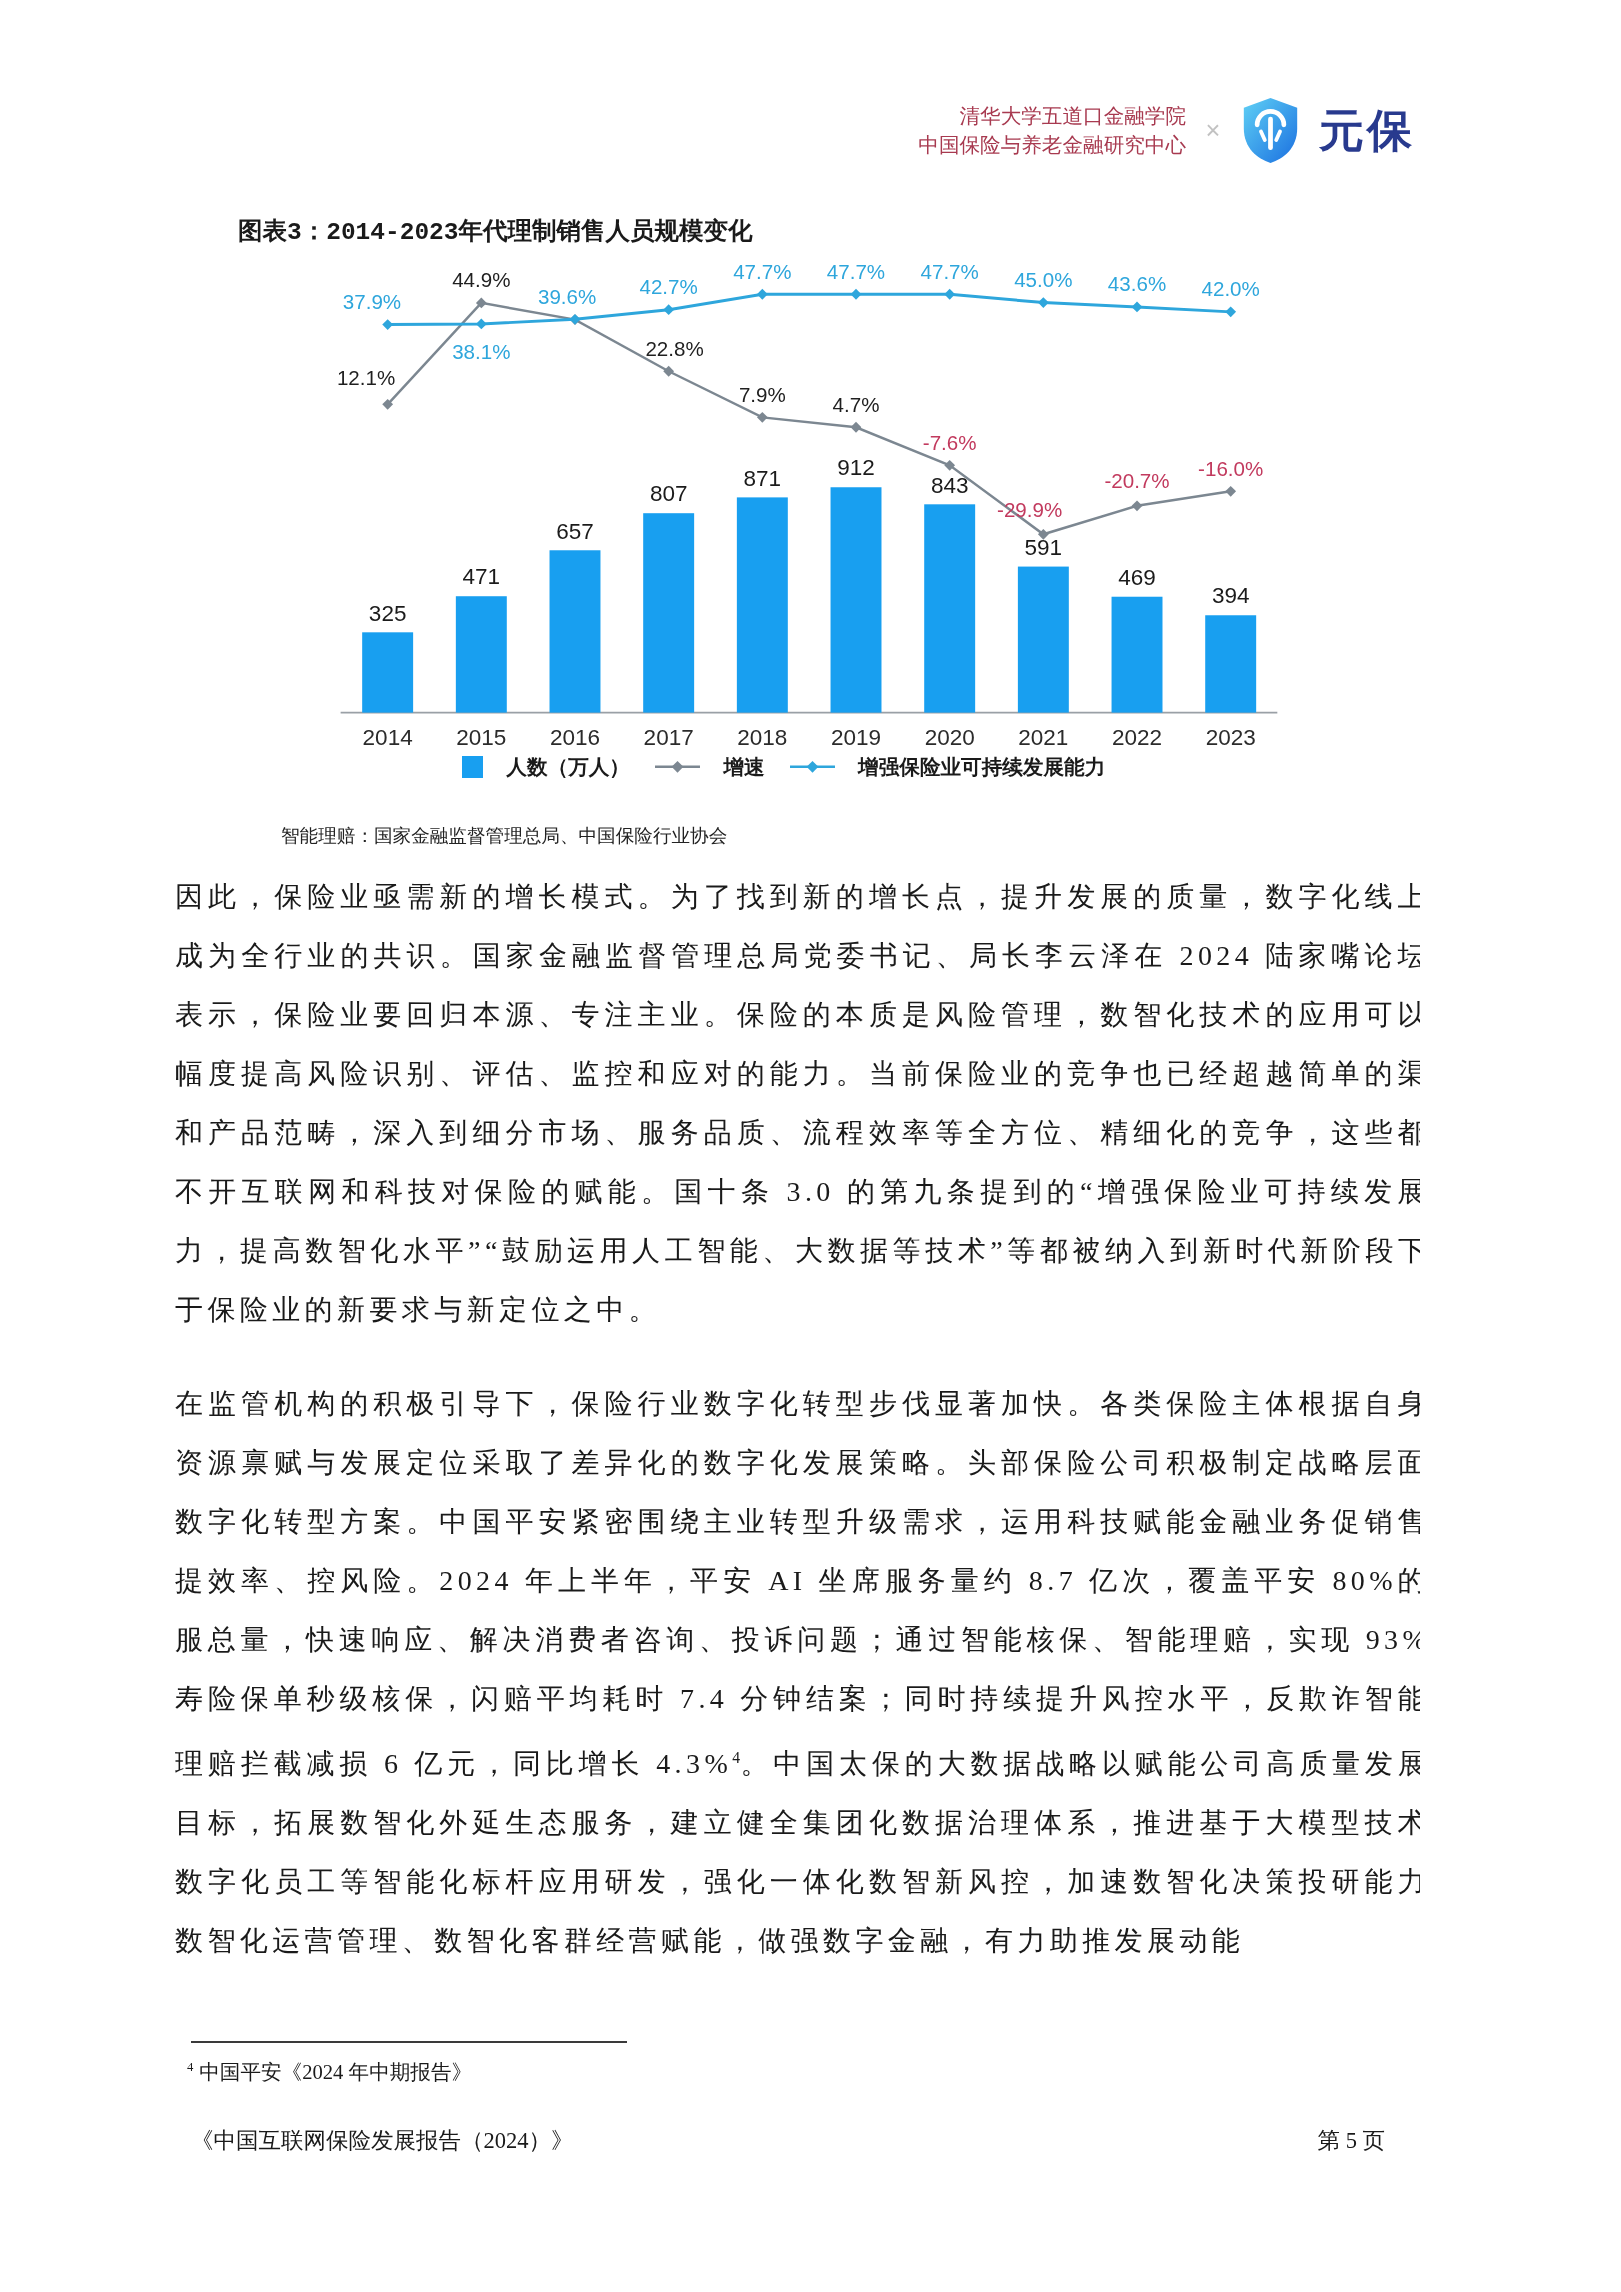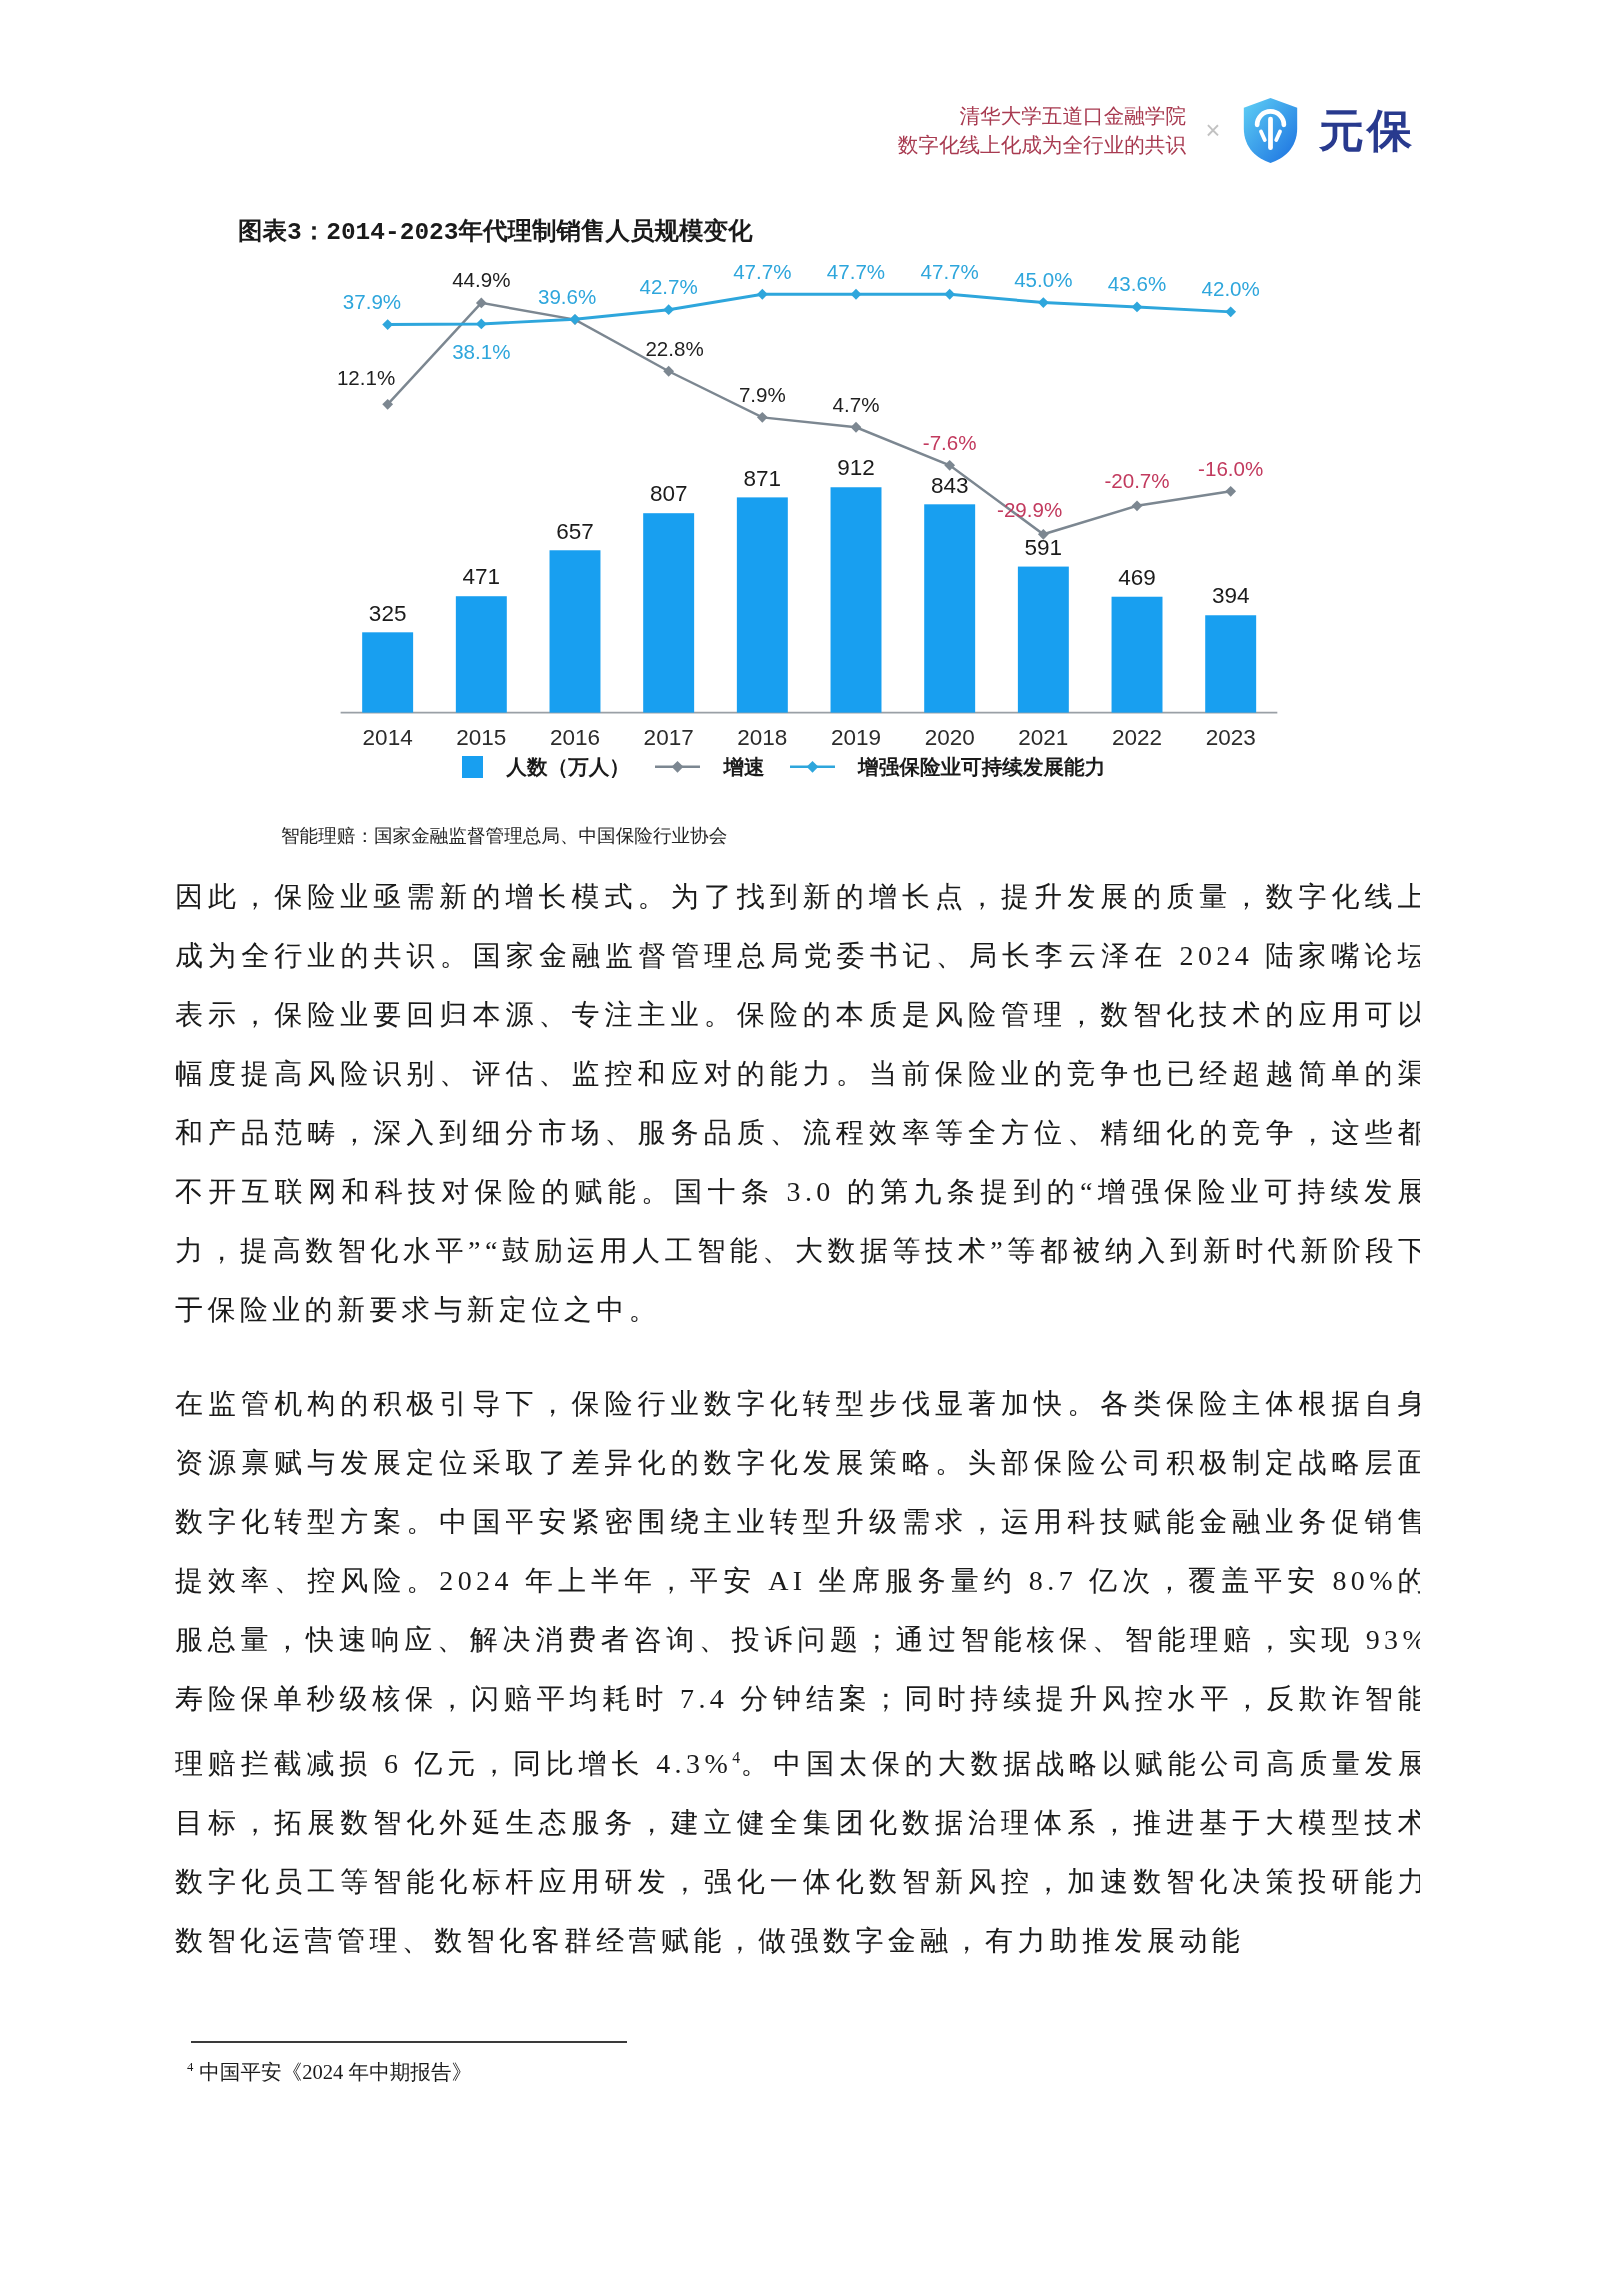--- a/index.html
+++ b/index.html
@@ -39,21 +39,21 @@
            justify-content:space-between;font-size:22.5px;}
 </style>
 </head>
 <body>
 
 <div class="page">
 
   <div class="hdr">
     <div class="hdr-org">
       <div>清华大学五道口金融学院</div>
-      <div>数字化线上化成为全行业的共识</div>
+      <div>中国保险与养老金融研究中心</div>
     </div>
     <div class="hdr-x">×</div>
     <div class="hdr-logo">
       <svg width="61" height="69" viewBox="0 0 64 72">
         <defs>
           <linearGradient id="shg" x1="0" y1="0" x2="1" y2="1">
             <stop offset="0" stop-color="#5fd0f5"></stop>
               <stop offset="1" stop-color="#1a6fe0"></stop>
           </linearGradient>
         </defs>
@@ -165,14 +165,18 @@
   </div>
 
   <div class="chart-source">智能理赔：国家金融监督管理总局、中国保险行业协会</div>
 
   <p class="body-p p1">因此，保险业亟需新的增长模式。为了找到新的增长点，提升发展的质量，数字化线上化成为全行业的共识。国家金融监督管理总局党委书记、局长李云泽在 2024 陆家嘴论坛上表示，保险业要回归本源、专注主业。保险的本质是风险管理，数智化技术的应用可以大幅度提高风险识别、评估、监控和应对的能力。当前保险业的竞争也已经超越简单的渠道和产品范畴，深入到细分市场、服务品质、流程效率等全方位、精细化的竞争，这些都离不开互联网和科技对保险的赋能。国十条 3.0 的第九条提到的“增强保险业可持续发展能力，提高数智化水平”“鼓励运用人工智能、大数据等技术”等都被纳入到新时代新阶段下对于保险业的新要求与新定位之中。</p>
   <p class="body-p p2"><span>在监管机构的积极引导下，保险行业数字化转型步伐显著加快。各类保险主体根据自身的资源禀赋与发展定位采取了差异化的数字化发展策略。头部保险公司积极制定战略层面的数字化转型方案。中国平安紧密围绕主业转型升级需求，运用科技赋能金融业务促销售、提效率、控风险。2024 年上半年，平安 AI 坐席服务量约 8.7 亿次，覆盖平安 80%的客服总量，快速响应、解决消费者咨询、投诉问题；通过智能核保、智能理赔，实现 93%的寿险保单秒级核保，闪赔平均耗时 7.4 分钟结案；同时持续提升风控水平，反欺诈智能化理赔拦截减损 6 亿元，同比增长 4.3%</span><sup>4</sup><span>。中国太保的大数据战略以赋能公司高质量发展为目标，拓展数智化外延生态服务，建立健全集团化数据治理体系，推进基于大模型技术的数字化员工等智能化标杆应用研发，强化一体化数智新风控，加速数智化决策投研能力、数智化运营管理、数智化客群经营赋能，做强数字金融，有力助推发展动能</span></p>
 
   <div class="fn-rule"></div>
   <div class="footnote"><sup>4</sup><span>中国平安《2024 年中期报告》</span></div>
 
+  <div class="pfooter">
+    <span>《中国互联网保险发展报告（2024）》</span>
+    <span>第 5 页</span>
+  </div>
 </div>
 
 
 </body></html>

